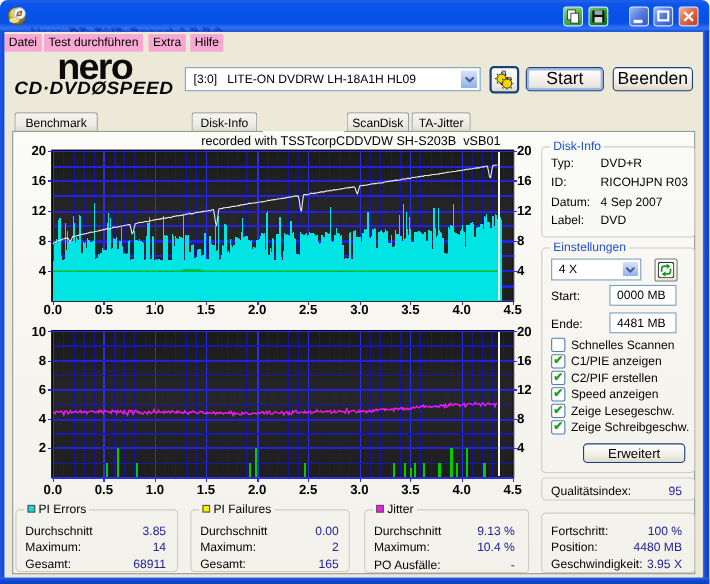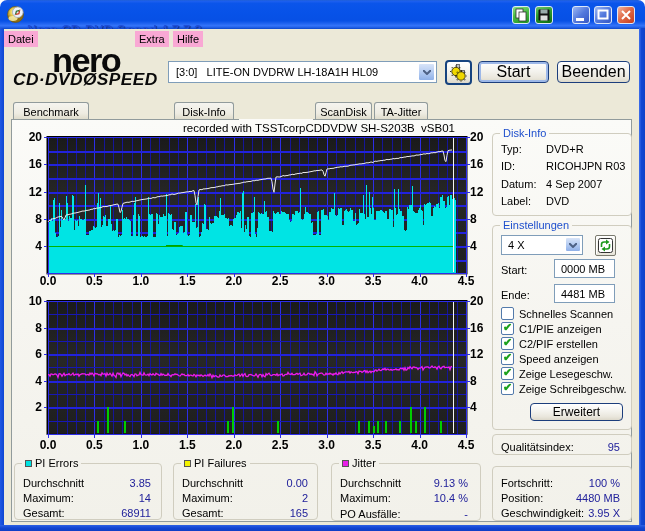--- a/index.html
+++ b/index.html
@@ -89,20 +89,21 @@
       <rect x="3.5" y="3.5" width="9" height="8" fill="none" stroke="#fff" stroke-width="2"></rect>
     </svg>
   </div>
 <div class="abs tbtn" id="b-close">
     <svg width="16" height="16" style="position:absolute;left:0;top:0">
       <path d="M4 4 L12 12 M12 4 L4 12" stroke="#fff" stroke-width="2"></path>
     </svg>
   </div>
 <div class="abs" id="menubar">
  <span class="mitem" style="left:0px">Datei</span>
+ <span class="mitem" style="left:36px">Test durchführen</span>
  <span class="mitem" style="left:131px">Extra</span>
  <span class="mitem" style="left:169px">Hilfe</span>
 </div>
 <div class="abs" id="nero1">nero</div>
 <div class="abs" id="nero2">CD·DVDØSPEED</div>
 <div class="abs" id="combo">
     <span class="txt">[3:0]&nbsp;&nbsp;&nbsp;LITE-ON DVDRW LH-18A1H HL09</span>
  <span class="arr" style="right:1px;top:1px;width:17px;height:18px">
       <svg style="position:absolute;left:4px;top:6px" width="8" height="5" viewBox="0 0 8 5">
         <path d="M0 0 L4 4 L8 0" stroke="#4d6185" stroke-width="2" fill="none"></path>

